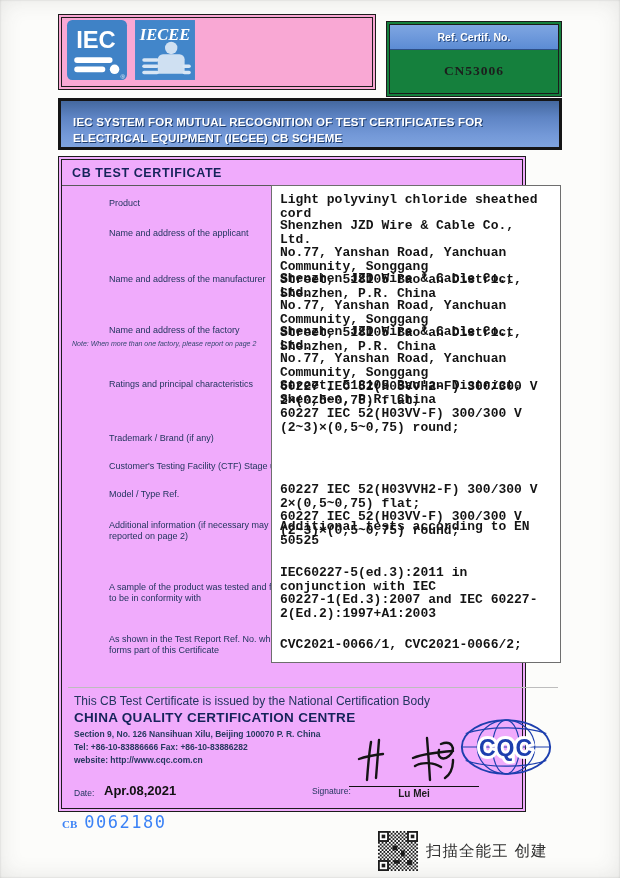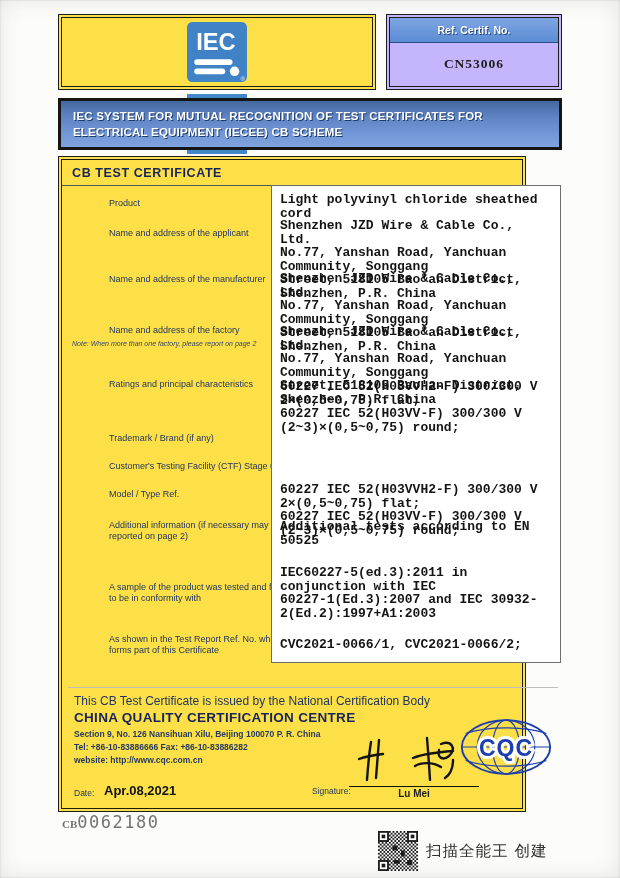--- a/index.html
+++ b/index.html
@@ -5,49 +5,49 @@
   html,body{margin:0;padding:0;background:#e8e8e6;}
   .page{
     position:relative;width:620px;height:878px;margin:0 auto;
     background:#fcfcfa;overflow:hidden;
     font-family:"Liberation Sans",sans-serif;
     box-shadow:inset 0 0 22px rgba(60,60,60,.12), inset 0 0 2px rgba(0,0,0,.18);
   }
   
   .hdr-left{
     position:absolute;left:58px;top:14px;width:318px;height:76px;
-    background:#fde047;border:4px double #1c1c1c;box-sizing:border-box;
-    display:flex;align-items:center;gap:6px;padding:3px 4px;flex-direction:column;
+    background:#f9a8d4;border:4px double #1c1c1c;box-sizing:border-box;
+    display:flex;align-items:center;gap:6px;padding:3px 4px;
   }
   .hdr-right{
-    position:absolute;left:386px;top:14px;width:176px;height:76px;
-    background:#c4b5fd;border:4px double #1c1c1c;box-sizing:border-box;
+    position:absolute;left:386px;top:21px;width:176px;height:76px;
+    background:#15803d;border:4px double #1c1c1c;box-sizing:border-box;
   }
   .ref-band{
     height:24px;background:linear-gradient(180deg,#7fa6e2,#5c8cd4);
     border-bottom:1px solid #2e4f86;display:flex;align-items:center;justify-content:center;
     color:#fff;font-weight:bold;font-size:10.5px;text-shadow:1px 1px 0 #274a80;
   }
   .ref-val{
     height:42px;display:flex;align-items:center;justify-content:center;
     font-family:"Liberation Serif",serif;font-weight:bold;font-size:13.5px;
     letter-spacing:1px;color:#1d1d1d;
   }
   
   .banner{
     position:absolute;left:58px;top:98px;width:504px;height:52px;box-sizing:border-box;
     border:3px solid #151515;
     background:linear-gradient(180deg,#44689e 0%,#5e84c4 35%,#7499d8 75%,#7ea3de 100%);
     color:#fff;font-weight:bold;font-size:11.5px;line-height:1.4;
-    padding:7px 12px;text-shadow:1px 1px 0 #1d3c6e;letter-spacing:.2px;
+    padding:13px 12px;text-shadow:1px 1px 0 #1d3c6e;letter-spacing:.2px;
   }
   
   .main{
     position:absolute;left:58px;top:156px;width:468px;height:656px;box-sizing:border-box;
-    background:#fde047;border:4px double #1c1c1c;
+    background:#f0abfc;border:4px double #1c1c1c;
   }
   .cb-title{
     position:absolute;left:0;top:0;width:100%;box-sizing:border-box;
     padding:6px 10px 5px;border-bottom:1px solid #5a5a5a;
     color:#15245a;font-weight:bold;font-size:12.5px;letter-spacing:.6px;
   }
   .lbl{
     position:absolute;left:10px;width:192px;color:#22355e;font-size:9px;line-height:1.25;margin-left:37px;
   }
   .note{
@@ -67,21 +67,21 @@
   .ncb-name{position:absolute;left:12px;top:550px;font-size:13.5px;font-weight:bold;color:#15235a;letter-spacing:.3px;}
   .ncb-line{position:absolute;left:12px;font-size:8.5px;font-weight:bold;color:#26395f;}
   .date-lbl{position:absolute;left:12px;top:628px;font-size:8.5px;color:#22355e;}
   .date-val{position:absolute;left:42px;top:623px;font-family:Liberation Sans, sans-serif;font-weight:bold;font-size:13px;color:#111;}
   .sig-lbl{position:absolute;left:250px;top:626px;font-size:8.5px;color:#22355e;}
   .sig-wrap{position:absolute;left:287px;top:572px;width:134px;height:64px;}
   .sig-line{position:absolute;left:0;top:54px;width:130px;border-top:1.6px solid #111;}
   .sig-name{position:absolute;left:0;top:56px;width:130px;text-align:center;font-size:10px;font-weight:bold;color:#1c1c1c;}
   .cqc-wrap{position:absolute;left:396px;top:556px;width:96px;height:62px;}
   
-  .cbnum{position:absolute;left:62px;top:812px;color:#737373;display:flex;align-items:baseline;}
+  .cbnum{position:absolute;left:62px;top:812px;color:#3b82f6;display:flex;align-items:baseline;gap:7px;}
   .cbnum .p{font-family:"Liberation Serif",serif;font-size:11px;font-weight:bold;}
   .cbnum .n{font-family:"DejaVu Sans Mono",monospace;font-size:17px;letter-spacing:1.5px;}
   .qr-wrap{position:absolute;left:378px;top:831px;width:40px;height:40px;}
   .scan-cap{position:absolute;left:426px;top:841px;font-size:15.5px;color:#2e2e2e;font-family:"DejaVu Sans",sans-serif;letter-spacing:1px;}
 </style>
 </head>
 <body>
 
 <div class="page">
 
@@ -144,21 +144,21 @@
 Street, 518105 Bao'an District, Shenzhen, P.R. China</div>
       <div class="val" style="top:139px">Shenzhen JZD Wire &amp; Cable Co., Ltd.
 No.77, Yanshan Road, Yanchuan   Community, Songgang
 Street, 518105 Bao'an District, Shenzhen, P.R. China</div>
       <div class="val" style="top:194px">60227 IEC 52(H03VVH2-F) 300/300 V 2×(0,5~0,75) flat;
 60227 IEC 52(H03VV-F) 300/300 V (2~3)×(0,5~0,75) round;</div>
       <div class="val" style="top:297px">60227 IEC 52(H03VVH2-F) 300/300 V 2×(0,5~0,75) flat;
 60227 IEC 52(H03VV-F) 300/300 V (2~3)×(0,5~0,75) round;</div>
       <div class="val" style="top:334px">Additional tests according to EN 50525</div>
       <div class="val" style="top:380px">IEC60227-5(ed.3):2011 in conjunction with IEC
-60227-1(Ed.3):2007 and IEC 30932-2(Ed.2):1997+A1:2003</div>
+60227-1(Ed.3):2007 and IEC 60227-2(Ed.2):1997+A1:2003</div>
       <div class="val" style="top:452px">CVC2021-0066/1, CVC2021-0066/2;</div>
     </div>
 
     <div class="footrule"></div>
     <div class="issued">This CB Test Certificate is issued by the National Certification Body</div>
     <div class="ncb-name">CHINA QUALITY CERTIFICATION CENTRE</div>
     <div class="ncb-line" style="top:569px">Section 9, No. 126 Nansihuan Xilu, Beijing 100070 P. R. China</div>
     <div class="ncb-line" style="top:582px">Tel: +86-10-83886666      Fax: +86-10-83886282</div>
     <div class="ncb-line" style="top:595px">website: http://www.cqc.com.cn</div>
 

